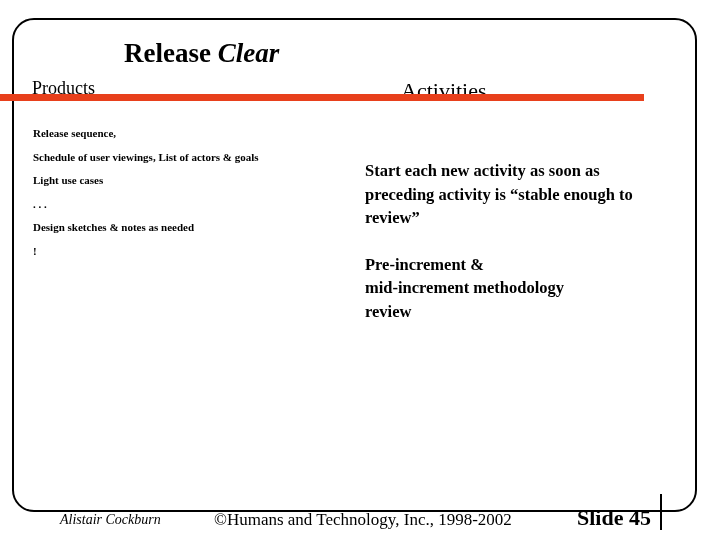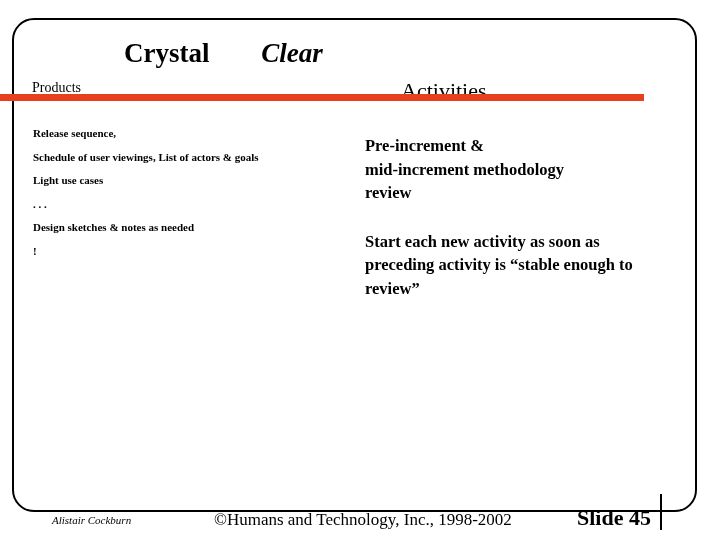--- a/index.html
+++ b/index.html
@@ -37,28 +37,28 @@
   
   .title {
     position: absolute;
     left: 124px;
     top: 38px;
     font-size: 27px;
     line-height: 30px;
     font-weight: bold;
     white-space: nowrap;
   }
-  .title .italic { font-style: italic; margin-left: 45px; }
+  .title .italic { font-style: italic; }
 
   
   .col-head-products {
     position: absolute;
     left: 32px;
     top: 76px;
-    font-size: 14px;
+    font-size: 18px;
     line-height: 24px;
     font-weight: normal;
     white-space: nowrap;
   }
   .col-head-activities {
     position: absolute;
     left: 365px;
     top: 79px;
     font-size: 22px;
     line-height: 24px;
@@ -96,23 +96,23 @@
     line-height: 23.5px;
     font-weight: bold;
   }
   .para { margin: 0; }
   .para + .para { margin-top: 23px; }
   .para.gap-wide { margin-top: 25px; }
 
   
   .footer-author {
     position: absolute;
-    left: 52px;
+    left: 60px;
     top: 512px;
-    font-size: 11px;
+    font-size: 14px;
     line-height: 16px;
     font-style: italic;
     white-space: nowrap;
     text-align: right;
   }
   .footer-copyright {
     position: absolute;
     left: 214px;
     top: 512px;
     font-size: 17px;
@@ -138,43 +138,43 @@
   }
 </style>
 </head>
 <body>
 
 <div id="slide">
 
   <div class="frame"></div>
 
   <div class="title">
-    <span>Crystal</span><span>&nbsp;</span><span class="italic">Clear</span>
+    <span>Release</span><span>&nbsp;</span><span class="italic">Clear</span>
   </div>
 
   <div class="col-head-products">Products</div>
 
   <div class="col-head-activities">Activities</div>
 
   <div class="red-rule"></div>
 
   <div class="col-products">
     <p class="para" style="white-space: pre-line;">Release sequence,
 Schedule of user viewings, List of actors &amp; goals
 Light use cases
 . . .
 Design sketches &amp; notes as needed
 !</p>
   </div>
 
   <div class="col-activities">
+    <p class="para gap-wide">Start each new activity as soon as preceding activity is “stable enough to review”</p>
     <p class="para" style="white-space: pre-line;">Pre-increment &amp;
 mid-increment methodology
 review</p>
-    <p class="para gap-wide">Start each new activity as soon as preceding activity is “stable enough to review”</p>
   </div>
 
   <div class="footer-author">Alistair Cockburn</div>
 
   <div class="footer-copyright">©Humans and Technology, Inc., 1998-2002</div>
 
   <div class="footer-slide">Slide 45</div>
 
   <div class="footer-tick"></div>
 

